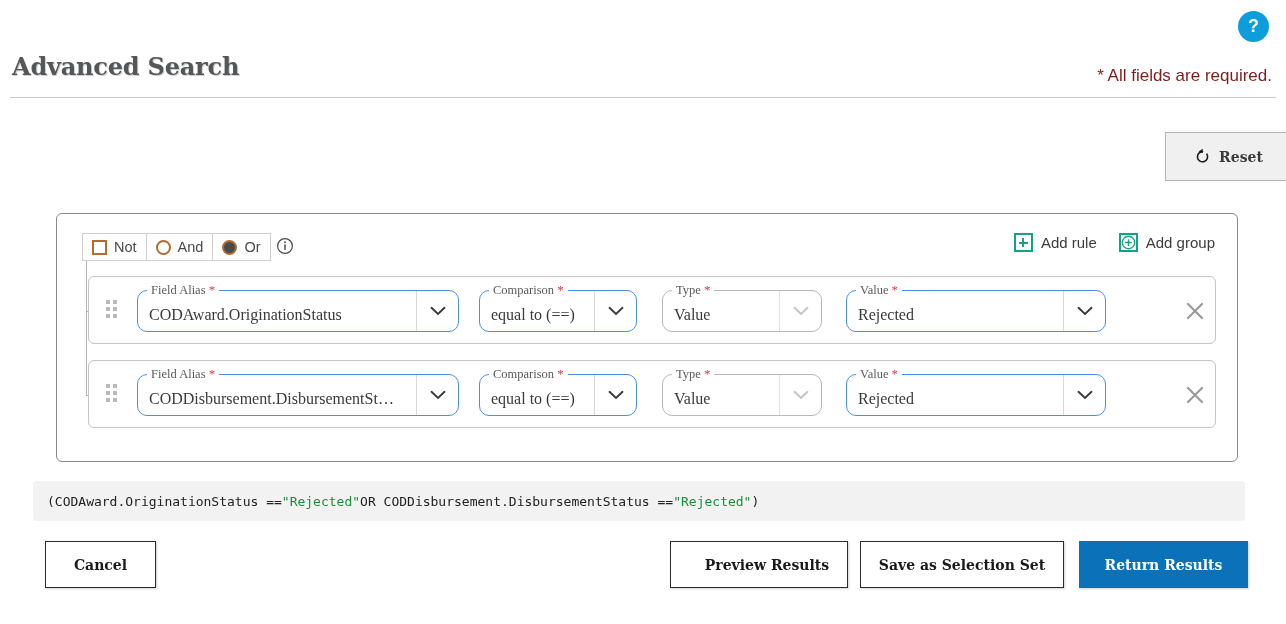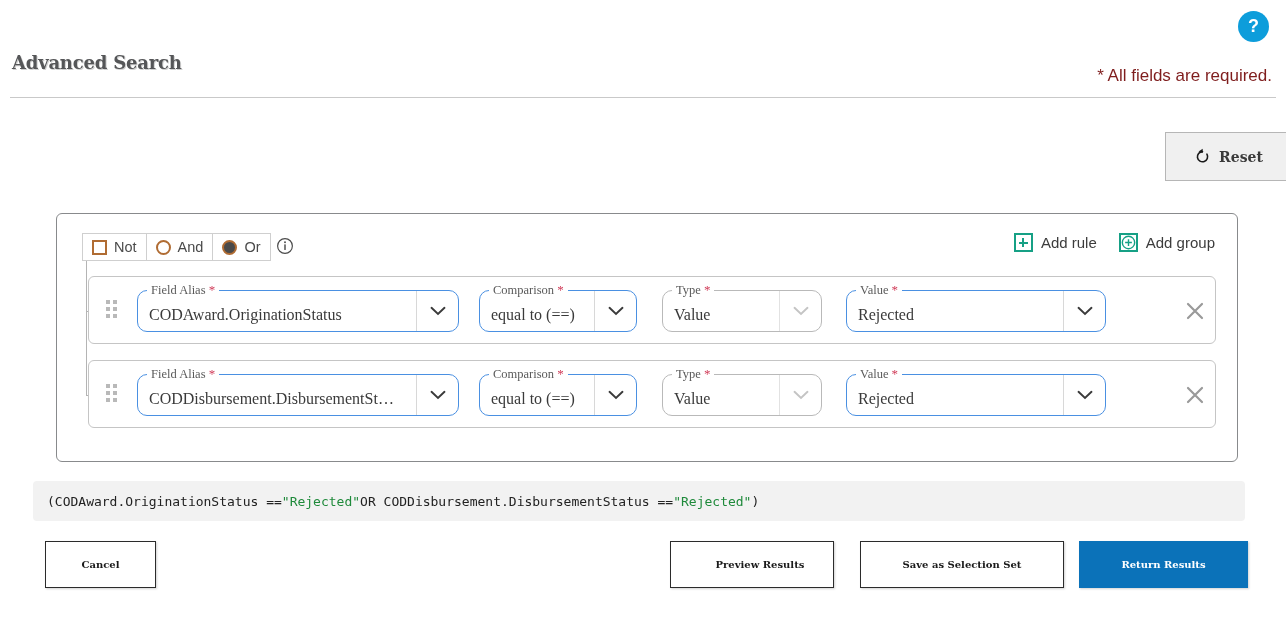--- a/index.html
+++ b/index.html
@@ -18,21 +18,21 @@
     width: 31px; height: 31px; border-radius: 50%;
     background: #0d9ddb; color: #fff;
     font-size: 18px; font-weight: bold;
     display: flex; align-items: center; justify-content: center;
     cursor: pointer; border: none;
     font-family: "Liberation Sans", sans-serif;
   }
   .page-title {
     position: absolute; left: 12px; top: 52px;
     font-family: "DejaVu Serif", serif;
-    font-weight: bold; font-size: 18px; color: #555658;
+    font-weight: bold; font-size: 24px; color: #555658;
     letter-spacing: -0.2px;
     text-shadow: 1px 1px 0 rgba(150,150,150,0.45);
   }
   .required-note {
     position: absolute; right: 14px; top: 66px;
     font-size: 17px; color: #7f1d1d;
   }
   .header-rule {
     position: absolute; left: 10px; top: 97px;
     width: 1266px; height: 1px; background: #c9c9c9;
@@ -167,27 +167,27 @@
     font-family: "DejaVu Sans Mono", monospace;
     font-size: 13px; color: #222; white-space: nowrap;
   }
   .expr .str { color: #1f8a3b; }
 
   
   .btn {
     position: absolute;
     display: flex; align-items: center; justify-content: center;
     font-family: "DejaVu Serif", serif;
-    font-weight: bold; font-size: 10px;
+    font-weight: bold; font-size: 14px;
     cursor: pointer; background: #fff; color: #1a1a1a;
     border: 1px solid #2b2b2b;
     box-shadow: 1px 1px 2px rgba(0,0,0,0.18);
   }
   .btn-cancel  { left: 45px;  top: 541px; width: 111px; height: 47px; }
-  .btn-preview { left: 670px; top: 541px; width: 164px; height: 47px; padding-left: 16px; }
+  .btn-preview { left: 670px; top: 541px; width: 178px; height: 47px; padding-left: 16px; }
   .btn-save    { left: 860px; top: 541px; width: 204px; height: 47px; }
   .btn-primary {
     left: 1079px; top: 541px; width: 169px; height: 47px;
     background: #0b72b9; border-color: #0b72b9; color: #fff; text-align: right;
   }
 </style>
 </head>
 <body>
 
 <div class="page">

